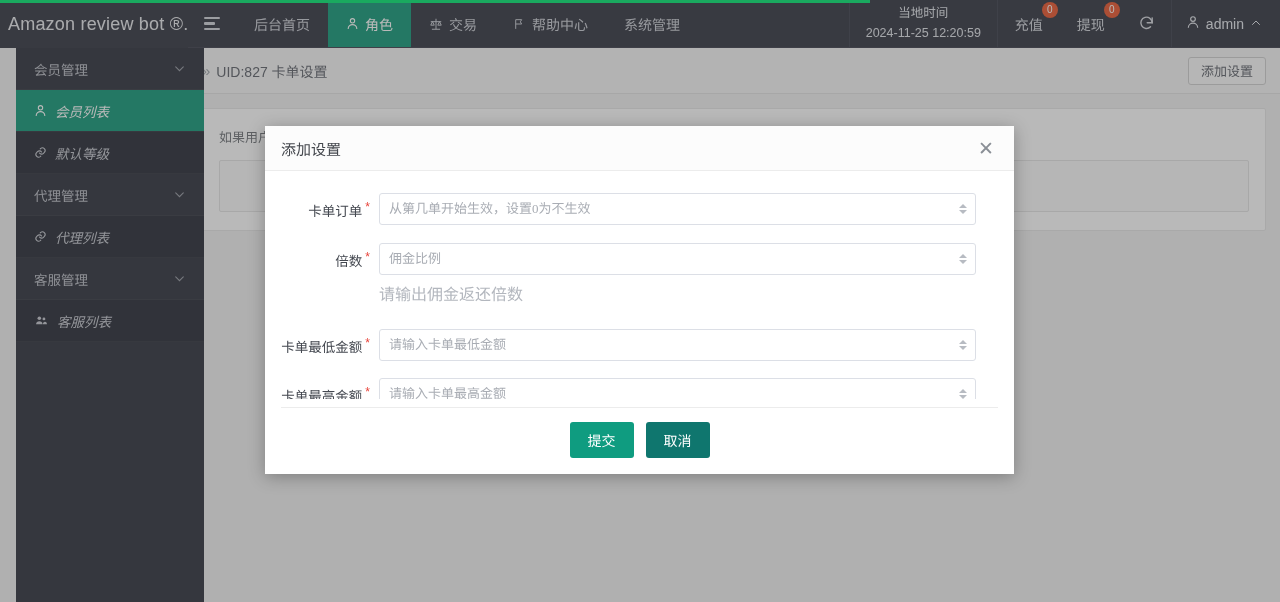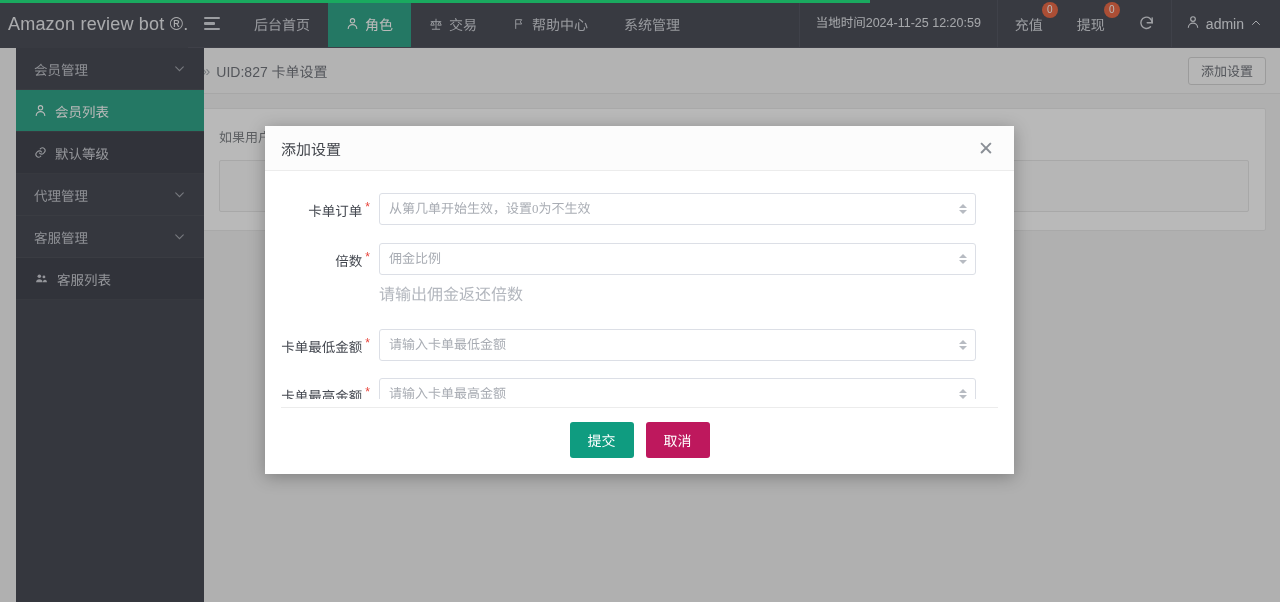--- a/index.html
+++ b/index.html
@@ -54,21 +54,21 @@
     display: flex; align-items: center; gap: 6px;
     padding: 0 18px;
     color: #c9ccd3; font-size: 14px;
     cursor: pointer; white-space: nowrap;
   }
   .navtab.active { background: #0f9776; color: #ffffff; }
   .navtab svg { display: block; }
 
   #clock {
     margin-left: auto;
-    display: flex; flex-direction: row;
+    display: flex; flex-direction: column;
     align-items: center; justify-content: center;
     padding: 0 16px;
     color: #dfe2e7; font-size: 12.5px; line-height: 1.55;
     border-left: 1px solid #3b3e4b;
     border-right: 1px solid #3b3e4b;
     white-space: nowrap;
   }
   .hdr-btn {
     position: relative;
     display: flex; align-items: center; justify-content: center;
@@ -109,20 +109,21 @@
     border-bottom: 1px solid #33363f;
   }
   .side-group .chev { margin-left: auto; opacity: .75; }
   .side-item {
     height: 42px; display: flex; align-items: center; gap: 8px;
     padding: 0 18px;
     color: #c3c6cd; font-size: 13.5px;
     cursor: pointer;
     background: #252833;
     border-bottom: 1px solid #2e313b;
+    font-style: italic;
   }
   .side-item.active { background: #0f9776; color: #ffffff; }
   .side-item svg, .side-group svg { display: block; flex: none; }
 
   
   #main {
     position: absolute; top: 48px; left: 188px;
     width: 1092px; height: 554px;
     background: #f1f1f1;
     overflow: hidden;
@@ -239,21 +240,21 @@
     display: flex; align-items: center; justify-content: center; gap: 12px;
     margin: 8px 16px 0 16px;
   }
   .mbtn {
     height: 36px; min-width: 59px; padding: 0 18px;
     border: 0; border-radius: 3px;
     color: #fff; font-size: 14px; cursor: pointer;
     font-family: inherit;
   }
   #submit-btn { background: #0f9c80; }
-  #cancel-btn { background: #be185d; }
+  #cancel-btn { background: #0f766e; }
 </style>
 </head>
 <body>
 
 <div id="top-progress"></div>
 
 <div id="header">
 
   <div id="logo">Amazon review bot ®...</div>
 
@@ -372,20 +373,29 @@
 
   <div class="side-group">
     <span>代理管理</span>
     <span class="chev">
       <svg width="13" height="13" viewBox="0 0 24 24" fill="none" stroke="#b9bcc4" stroke-width="2" stroke-linecap="round">
           <path d="M5 9l7 7 7-7"></path>
         </svg>
     </span>
   </div>
 
+  <div class="side-item">
+    <span>
+      <svg width="13" height="13" viewBox="0 0 24 24" fill="none" stroke="#c3c6cd" stroke-width="2" stroke-linecap="round">
+        <path d="M10 13a5 5 0 0 0 7.5.5l2-2a5 5 0 0 0-7-7l-1 1"></path>
+        <path d="M14 11a5 5 0 0 0-7.5-.5l-2 2a5 5 0 0 0 7 7l1-1"></path>
+      </svg>
+    </span>
+    <span>代理列表</span>
+  </div>
 
   <div class="side-group">
     <span>客服管理</span>
     <span class="chev">
       <svg width="13" height="13" viewBox="0 0 24 24" fill="none" stroke="#b9bcc4" stroke-width="2" stroke-linecap="round">
           <path d="M5 9l7 7 7-7"></path>
         </svg>
     </span>
   </div>
 

